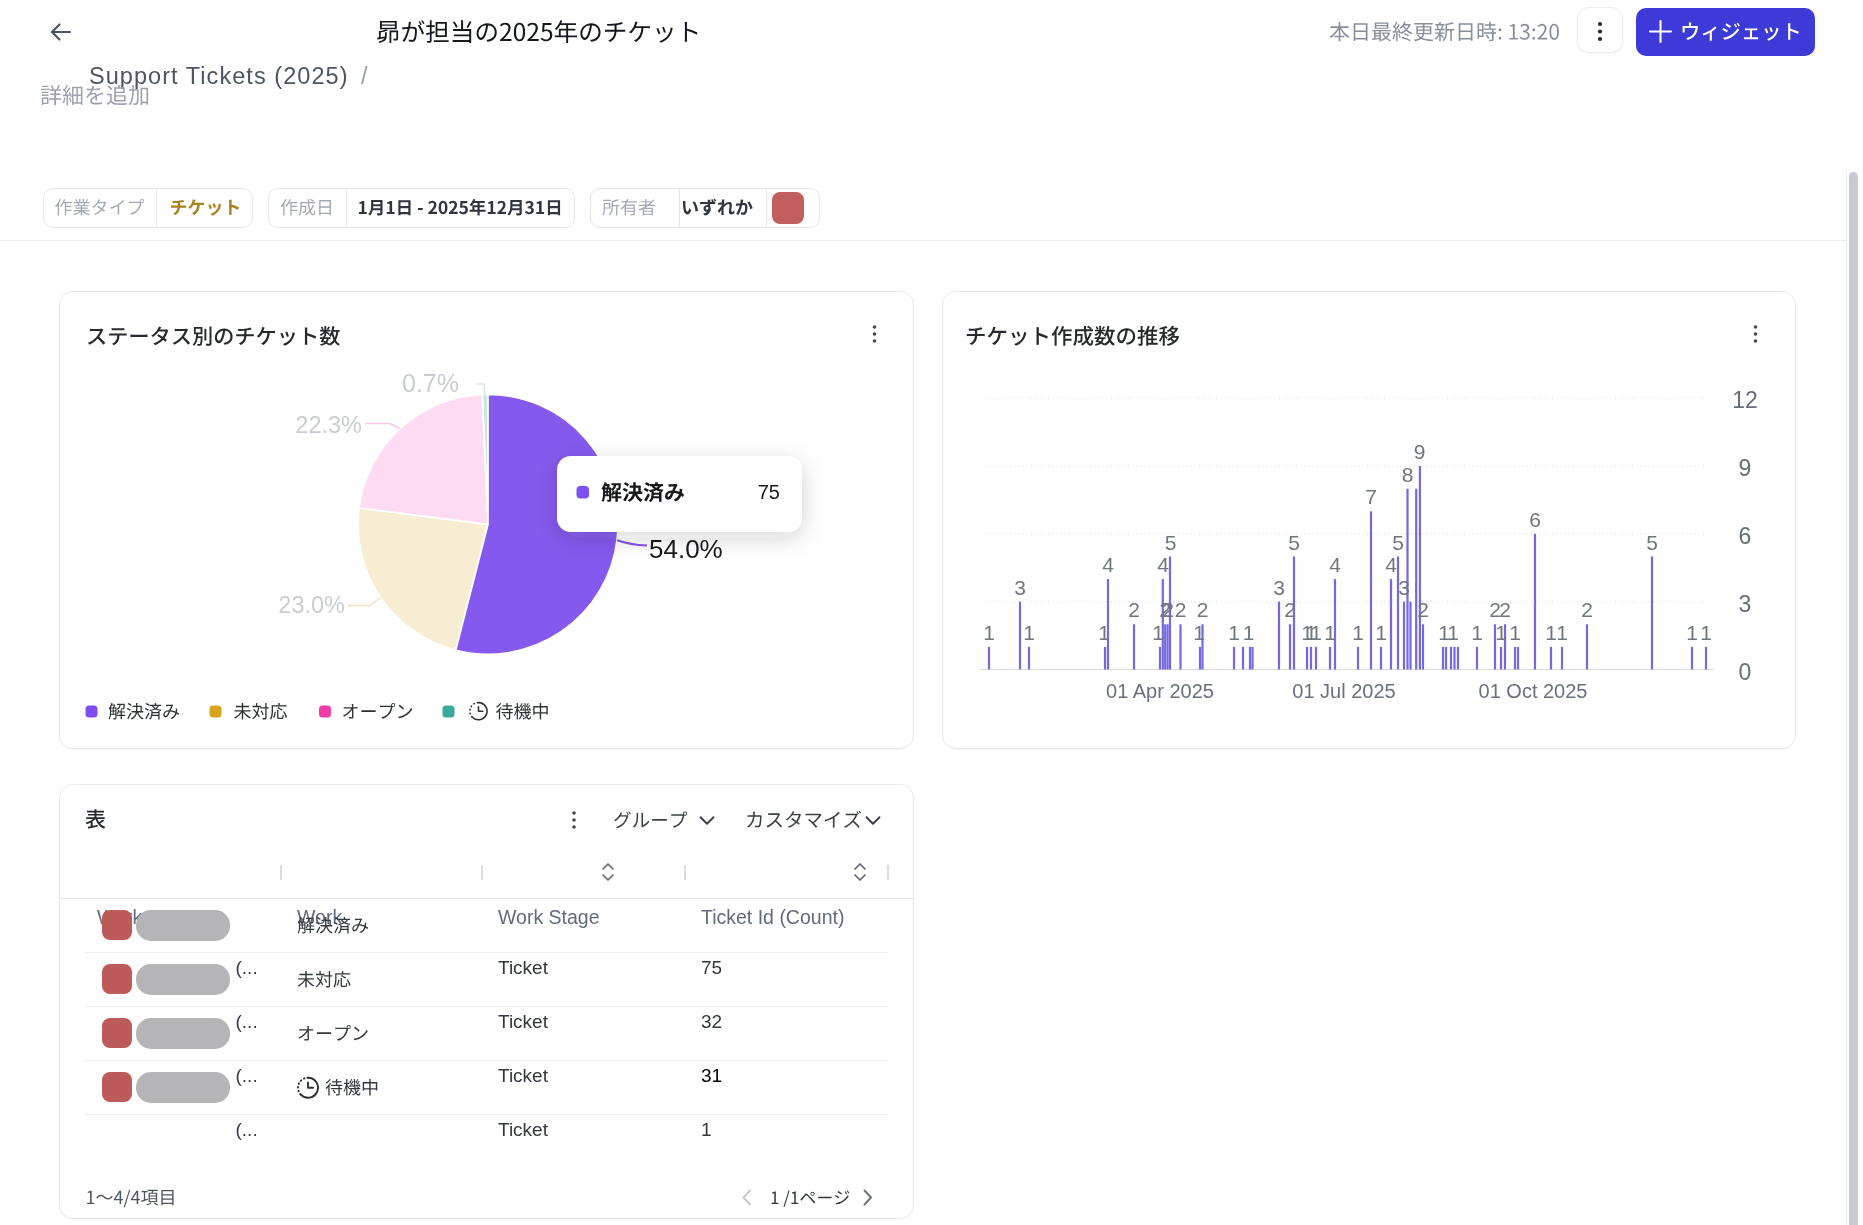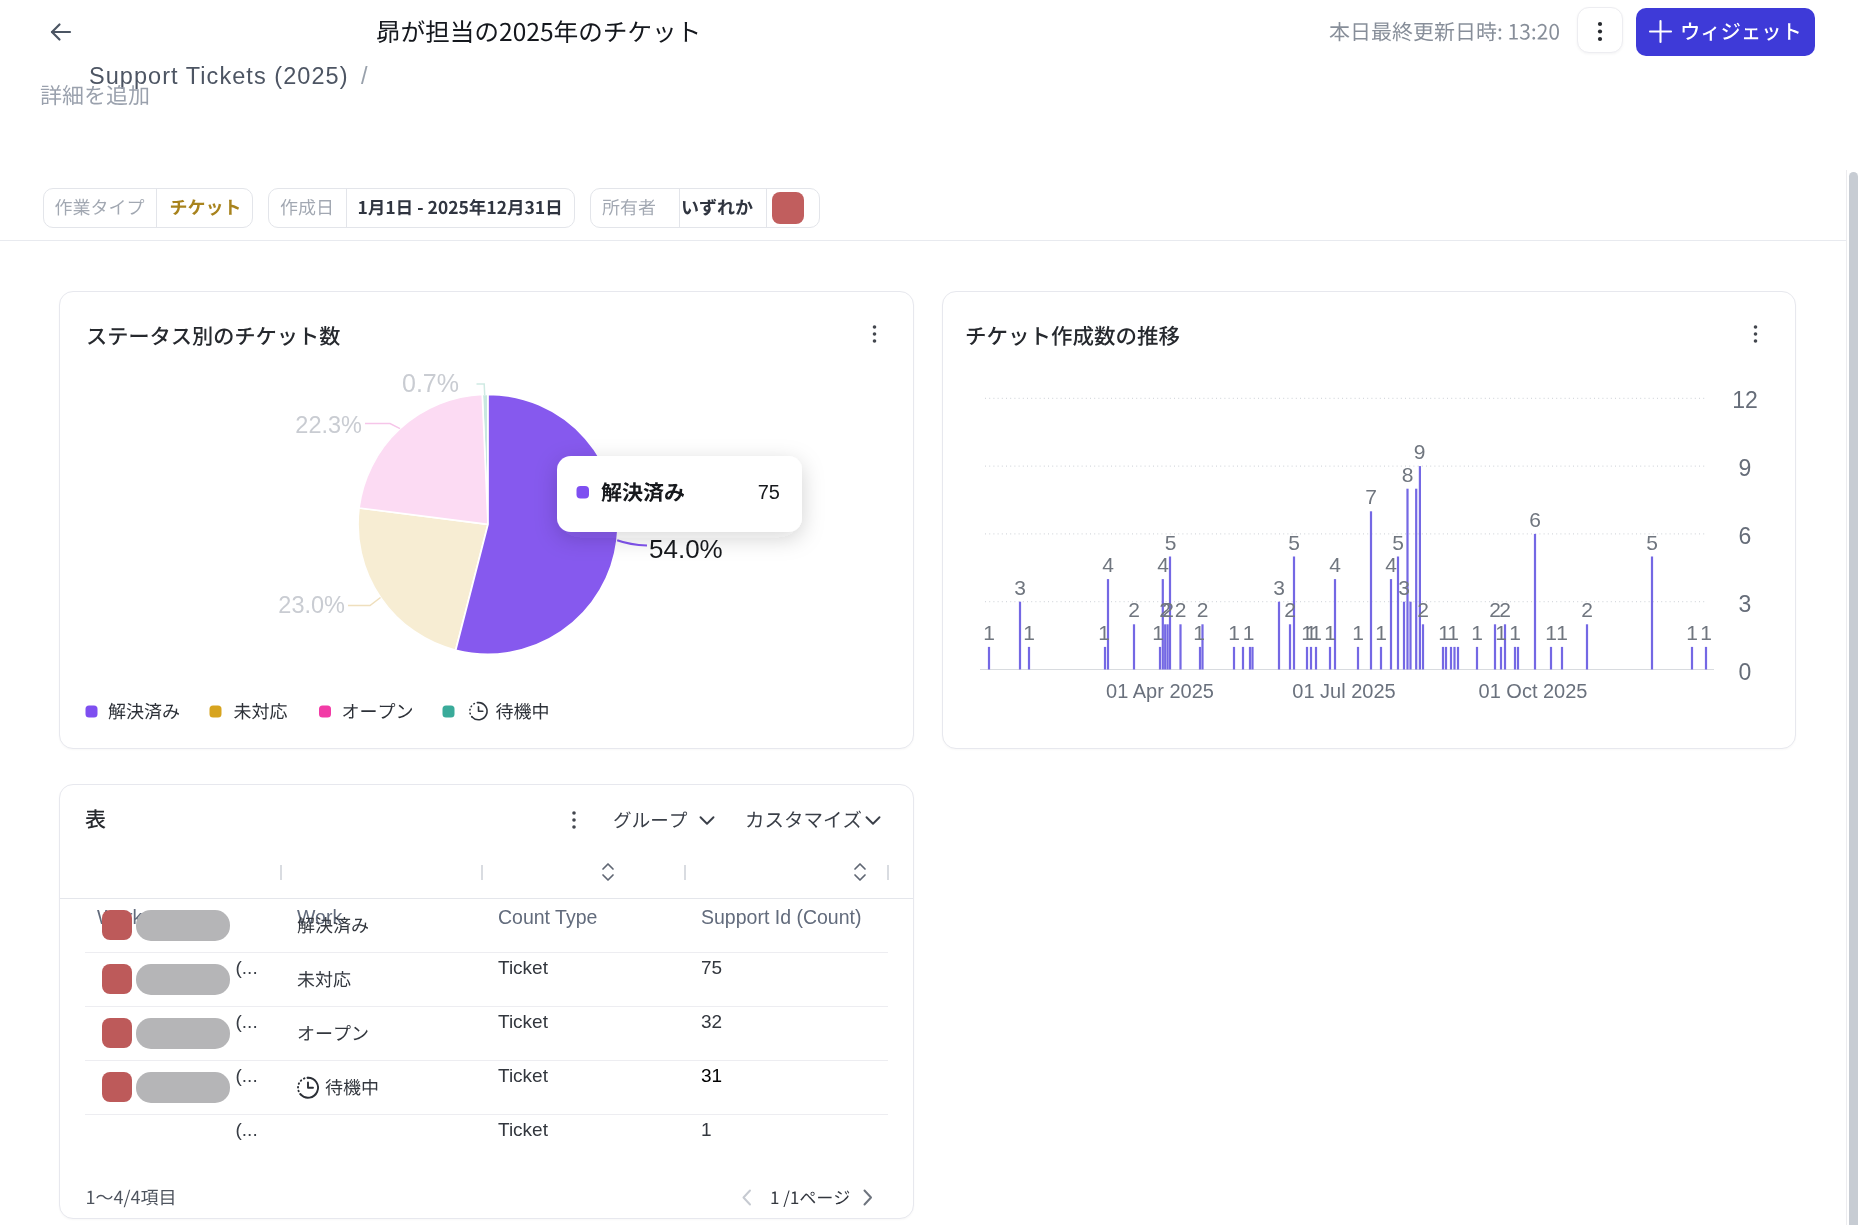--- a/index.html
+++ b/index.html
@@ -32,22 +32,22 @@
 <div class="abs" style="left:772px;top:191.5px;width:32px;height:32px;border-radius:8px;background:#c15e5e;"></div>
 
 <div class="abs" style="left:0;top:240px;width:1863px;height:1px;background:#e8eaef;"></div>
 
 <div class="card" style="left:59px;top:291px;width:855px;height:458px;"></div>
 <div class="card" style="left:942px;top:291px;width:854px;height:458px;"></div>
 <div class="card" style="left:59px;top:784px;width:855px;height:435px;"></div>
 
 <div class="t" style="left:97px;top:862.5px;font-size:19.5px;color:#626b7c;">Work</div>
 <div class="t" style="left:297px;top:862.5px;font-size:19.5px;color:#626b7c;">Work</div>
-<div class="t" style="left:498px;top:862.5px;font-size:19.5px;color:#626b7c;">Count Type</div>
-<div class="t" style="left:701px;top:862.5px;font-size:19.5px;color:#626b7c;">Support Id (Count)</div>
+<div class="t" style="left:498px;top:862.5px;font-size:19.5px;color:#626b7c;">Work Stage</div>
+<div class="t" style="left:701px;top:862.5px;font-size:19.5px;color:#626b7c;">Ticket Id (Count)</div>
 <div class="colsep" style="left:280px;"></div>
 <div class="colsep" style="left:481px;"></div>
 <div class="colsep" style="left:684px;"></div>
 <div class="colsep" style="left:887px;"></div>
 <div class="abs" style="left:60px;top:898px;width:853px;height:1px;background:#e4e6eb;"></div>
 <div class="rowsep" style="top:952px;"></div>
 <div class="rowsep" style="top:1006px;"></div>
 <div class="rowsep" style="top:1060px;"></div>
 <div class="rowsep" style="top:1114px;"></div>
 <div class="abs" style="left:101.5px;top:910px;width:30px;height:30px;border-radius:8px;background:#bd5a5a;"></div>

